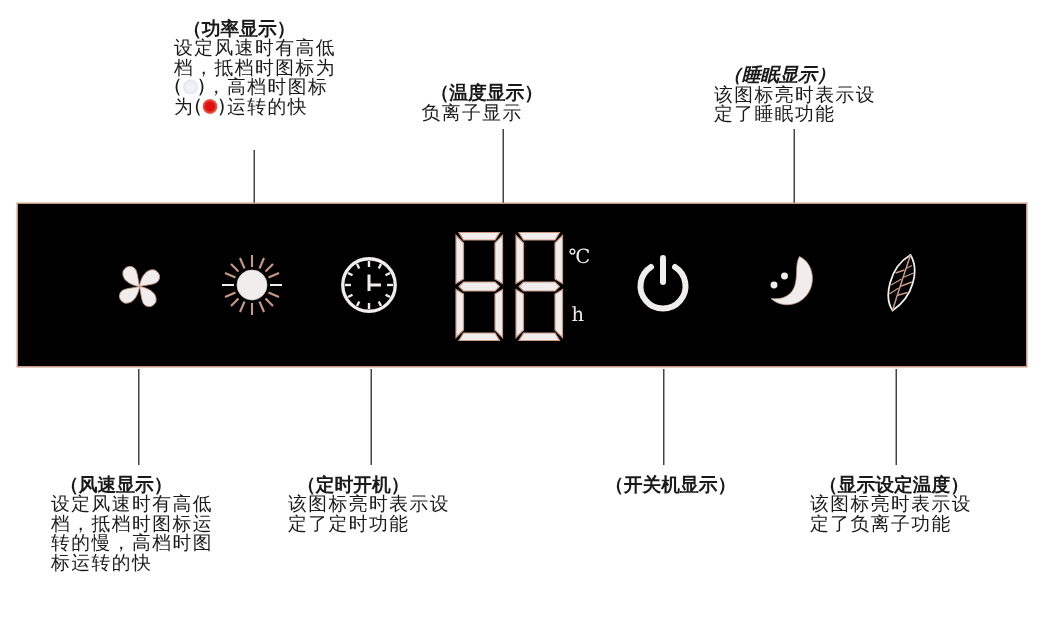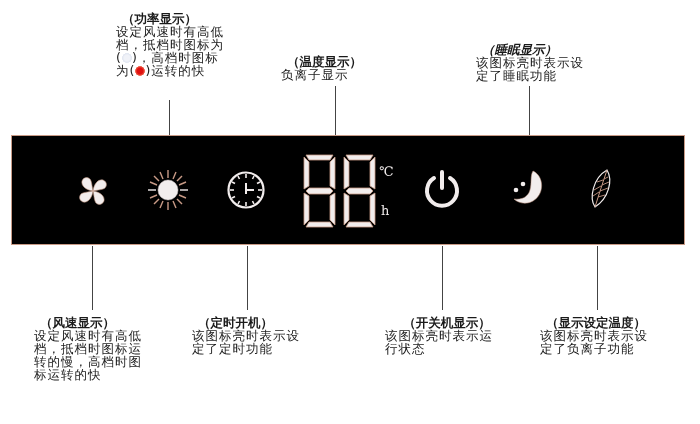--- a/index.html
+++ b/index.html
@@ -168,19 +168,18 @@
   <span class="desc">设定风速时有高低档，抵档时图标运转的慢，高档时图标运转的快</span>
 </div>
 
 <div class="label" style="left:192px; top:316px; width:118px;">
   <span class="title" style="padding-left:6px;">（定时开机）</span>
   <span class="desc">该图标亮时表示设定了定时功能</span>
 </div>
 
 <div class="label" style="left:385px; top:316px; width:118px;">
   <span class="title" style="padding-left:6px;text-align:center;">（开关机显示）</span>
-  <span class="desc">该图标亮时表示运行状态</span>
 </div>
 
 <div class="label" style="left:540px; top:316px; width:118px;">
   <span class="title" style="padding-left:6px;">（显示设定温度）</span>
   <span class="desc">该图标亮时表示设定了负离子功能</span>
 </div>
 
 </body></html>

